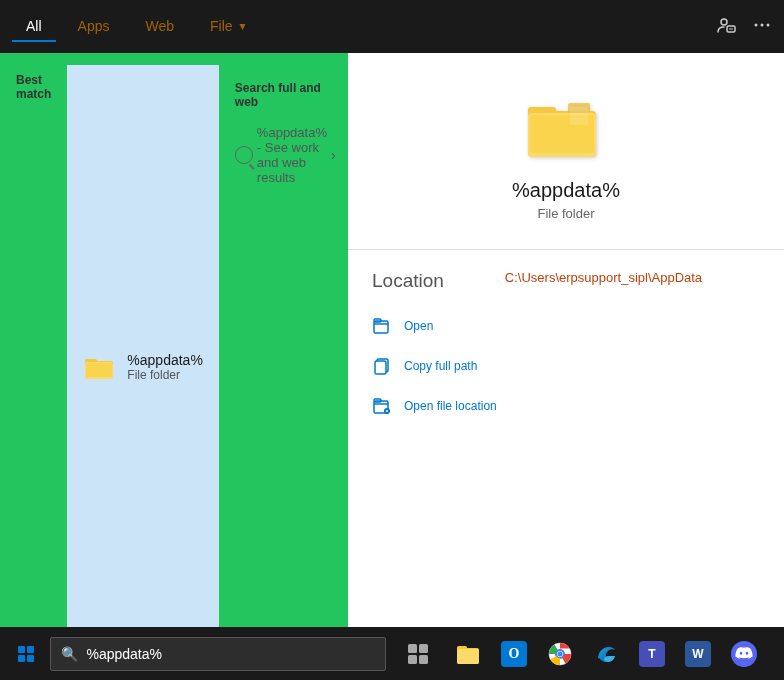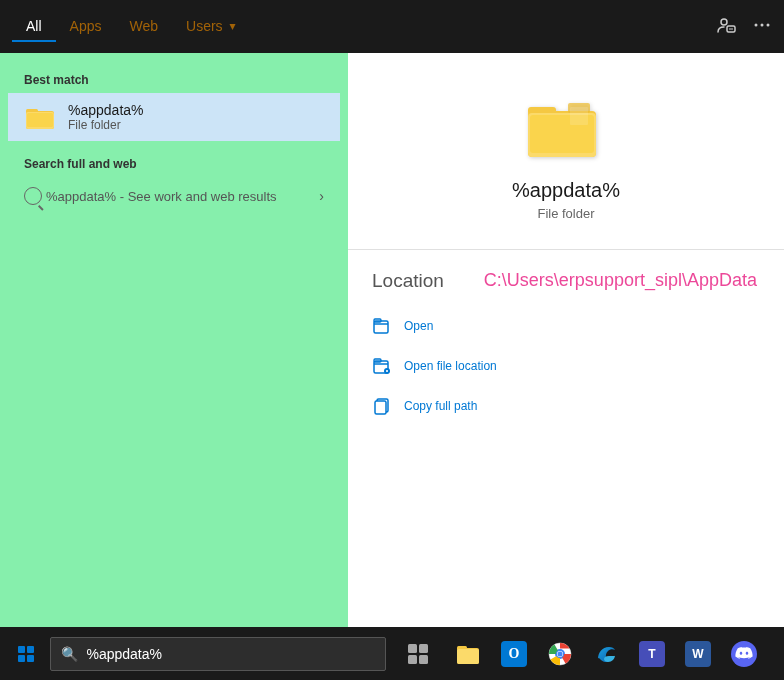--- a/index.html
+++ b/index.html
@@ -5,21 +5,21 @@
     * { margin: 0; padding: 0; box-sizing: border-box; }
     body { width: 784px; height: 680px; overflow: hidden; font-family: 'Segoe UI', sans-serif; background: #000; }
 
     
     .top-nav {
       background: #1a1a1a;
       height: 53px;
       display: flex;
       align-items: center;
       padding: 0 12px;
-      gap: 0;
+      gap: 8px;
     }
     .nav-item {
       color: #a16207;
       font-size: 14px;
       padding: 6px 14px;
       cursor: pointer;
       border-bottom: 2px solid transparent;
     }
     .nav-item.active {
       color: #fff;
@@ -44,24 +44,24 @@
 
     
     .main {
       display: flex;
       height: 627px;
     }
 
     
     .left-panel {
       width: 348px;
-      background: #86efac;
-      display: flex;
-      flex-direction: column;
-      padding: 12px 8px;
+      background: #22c55e;
+      display: flex;
+      flex-direction: row;
+      padding: 12px 0;
     }
     .section-label {
       font-size: 12px;
       font-weight: 600;
       color: #333;
       padding: 8px 16px 6px 16px;
     }
     .result-item {
       display: flex;
       align-items: center;
@@ -148,24 +148,25 @@
       padding: 0 24px;
       margin-bottom: 24px;
       gap: 40px;
     }
     .location-label {
       font-size: 19px;
       color: #555;
       min-width: 70px;
     }
     .location-value {
-      font-size: 18px;
-      color: #ec4899;
+      font-size: 13px;
+      color: #c2410c;
       cursor: pointer;
       text-decoration: none;
+      margin-left: 21px;
     }
 
     .action-list {
       width: 100%;
       padding: 0 24px;
       display: flex;
       flex-direction: column;
       gap: 20px;
     }
     .action-item {
@@ -269,21 +270,21 @@
 
   </style>
 </head>
 <body>
 
 <div class="top-nav">
   <div class="nav-item active">All</div>
   <div class="nav-item">Apps</div>
   <div class="nav-item">Web</div>
   <div class="nav-item more-nav">
-    <span>Users</span>
+    <span>File</span>
     <span style="font-size:12px; margin-left:3px;">▾</span>
   </div>
   <div class="nav-icons">
     <div class="nav-icon-btn">
       
       <svg width="20" height="20" viewBox="0 0 20 20" fill="none" xmlns="http://www.w3.org/2000/svg">
         <circle cx="8" cy="7" r="3" stroke="#ccc" stroke-width="1.5"></circle>
         <path d="M2 17c0-3.314 2.686-5 6-5" stroke="#ccc" stroke-width="1.5" stroke-linecap="round"></path>
         <rect x="11" y="11" width="8" height="6" rx="1.5" stroke="#ccc" stroke-width="1.5"></rect>
         <line x1="13" y1="14" x2="17" y2="14" stroke="#ccc" stroke-width="1"></line>
@@ -356,43 +357,43 @@
 
       <div class="action-item">
         <div class="action-icon">
           <svg width="20" height="20" viewBox="0 0 20 20" fill="none" xmlns="http://www.w3.org/2000/svg">
             <rect x="2" y="5" width="14" height="12" rx="1.5" stroke="#0078d4" stroke-width="1.5" fill="none"></rect>
             <path d="M2 8h14" stroke="#0078d4" stroke-width="1.5"></path>
             <rect x="2" y="3" width="7" height="3" rx="1" stroke="#0078d4" stroke-width="1.3" fill="none"></rect>
           </svg>
         </div>
         <span class="action-label">Open</span>
+      </div>
+
+      <div class="action-item">
+        <div class="action-icon">
+          <svg width="20" height="20" viewBox="0 0 20 20" fill="none" xmlns="http://www.w3.org/2000/svg">
+            <rect x="5" y="3" width="11" height="13" rx="1.5" stroke="#0078d4" stroke-width="1.5" fill="none"></rect>
+            <rect x="3" y="5" width="11" height="13" rx="1.5" stroke="#0078d4" stroke-width="1.5" fill="white"></rect>
+          </svg>
+        </div>
+        <span class="action-label">Copy full path</span>
       </div>
 
       <div class="action-item">
         <div class="action-icon">
           <svg width="20" height="20" viewBox="0 0 20 20" fill="none" xmlns="http://www.w3.org/2000/svg">
             <rect x="2" y="5" width="14" height="12" rx="1.5" stroke="#0078d4" stroke-width="1.5" fill="none"></rect>
             <path d="M2 8h14" stroke="#0078d4" stroke-width="1.5"></path>
             <rect x="2" y="3" width="7" height="3" rx="1" stroke="#0078d4" stroke-width="1.3" fill="none"></rect>
             <circle cx="15" cy="15" r="3" fill="#0078d4"></circle>
             <path d="M14 15h2M15 14v2" stroke="#fff" stroke-width="1.2"></path>
           </svg>
         </div>
         <span class="action-label">Open file location</span>
-      </div>
-
-      <div class="action-item">
-        <div class="action-icon">
-          <svg width="20" height="20" viewBox="0 0 20 20" fill="none" xmlns="http://www.w3.org/2000/svg">
-            <rect x="5" y="3" width="11" height="13" rx="1.5" stroke="#0078d4" stroke-width="1.5" fill="none"></rect>
-            <rect x="3" y="5" width="11" height="13" rx="1.5" stroke="#0078d4" stroke-width="1.5" fill="white"></rect>
-          </svg>
-        </div>
-        <span class="action-label">Copy full path</span>
       </div>
     </div>
   </div>
 </div>
 
 <div class="taskbar">
 
   <div class="taskbar-btn">
     <div class="win-grid">
       <div class="win-cell" style="background:#0078d4;"></div>

